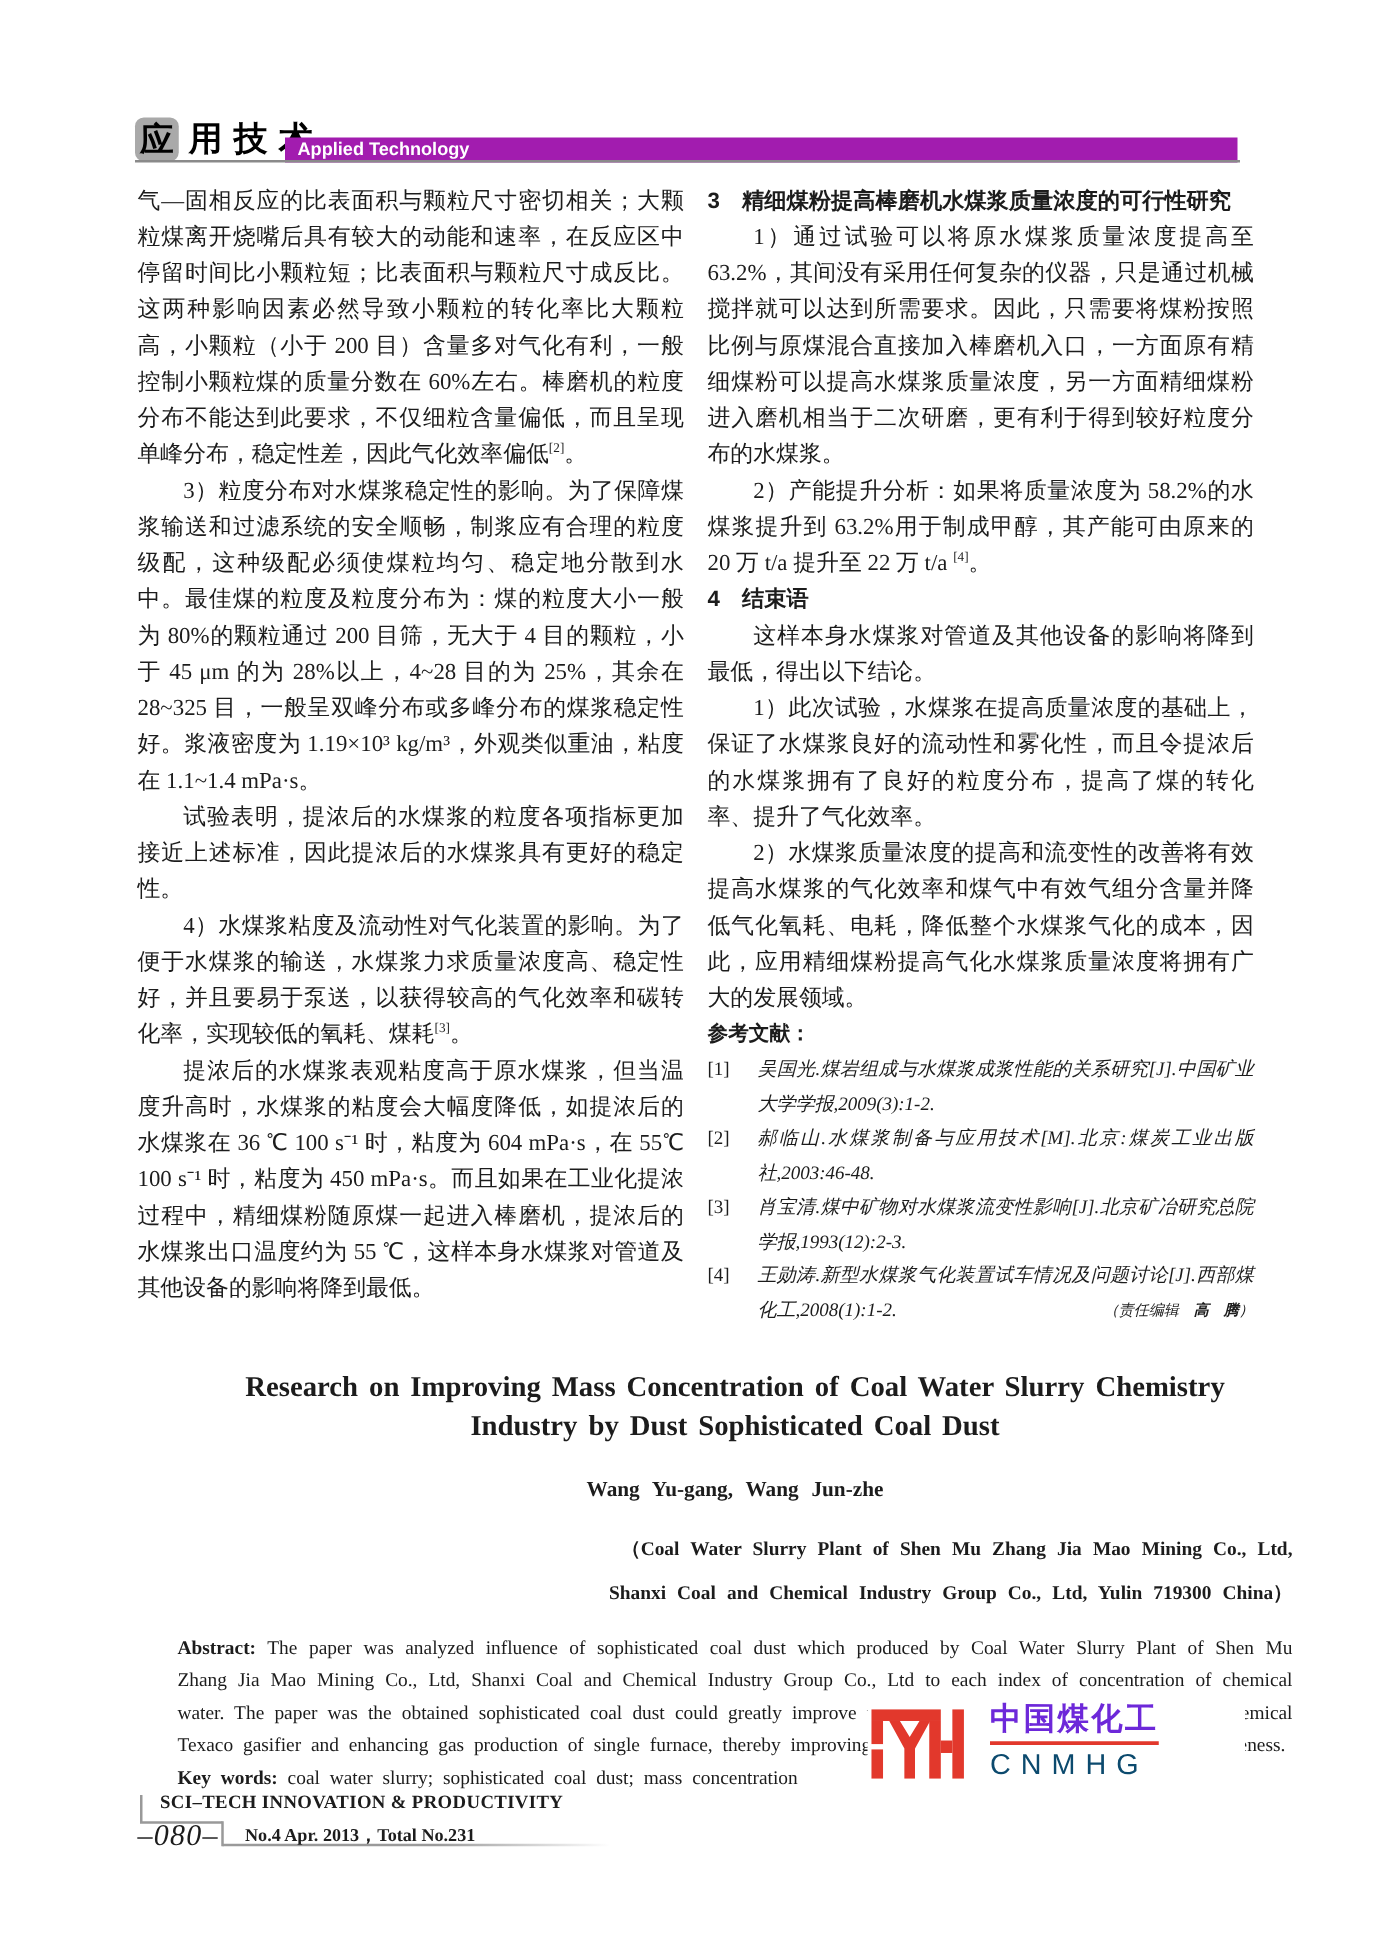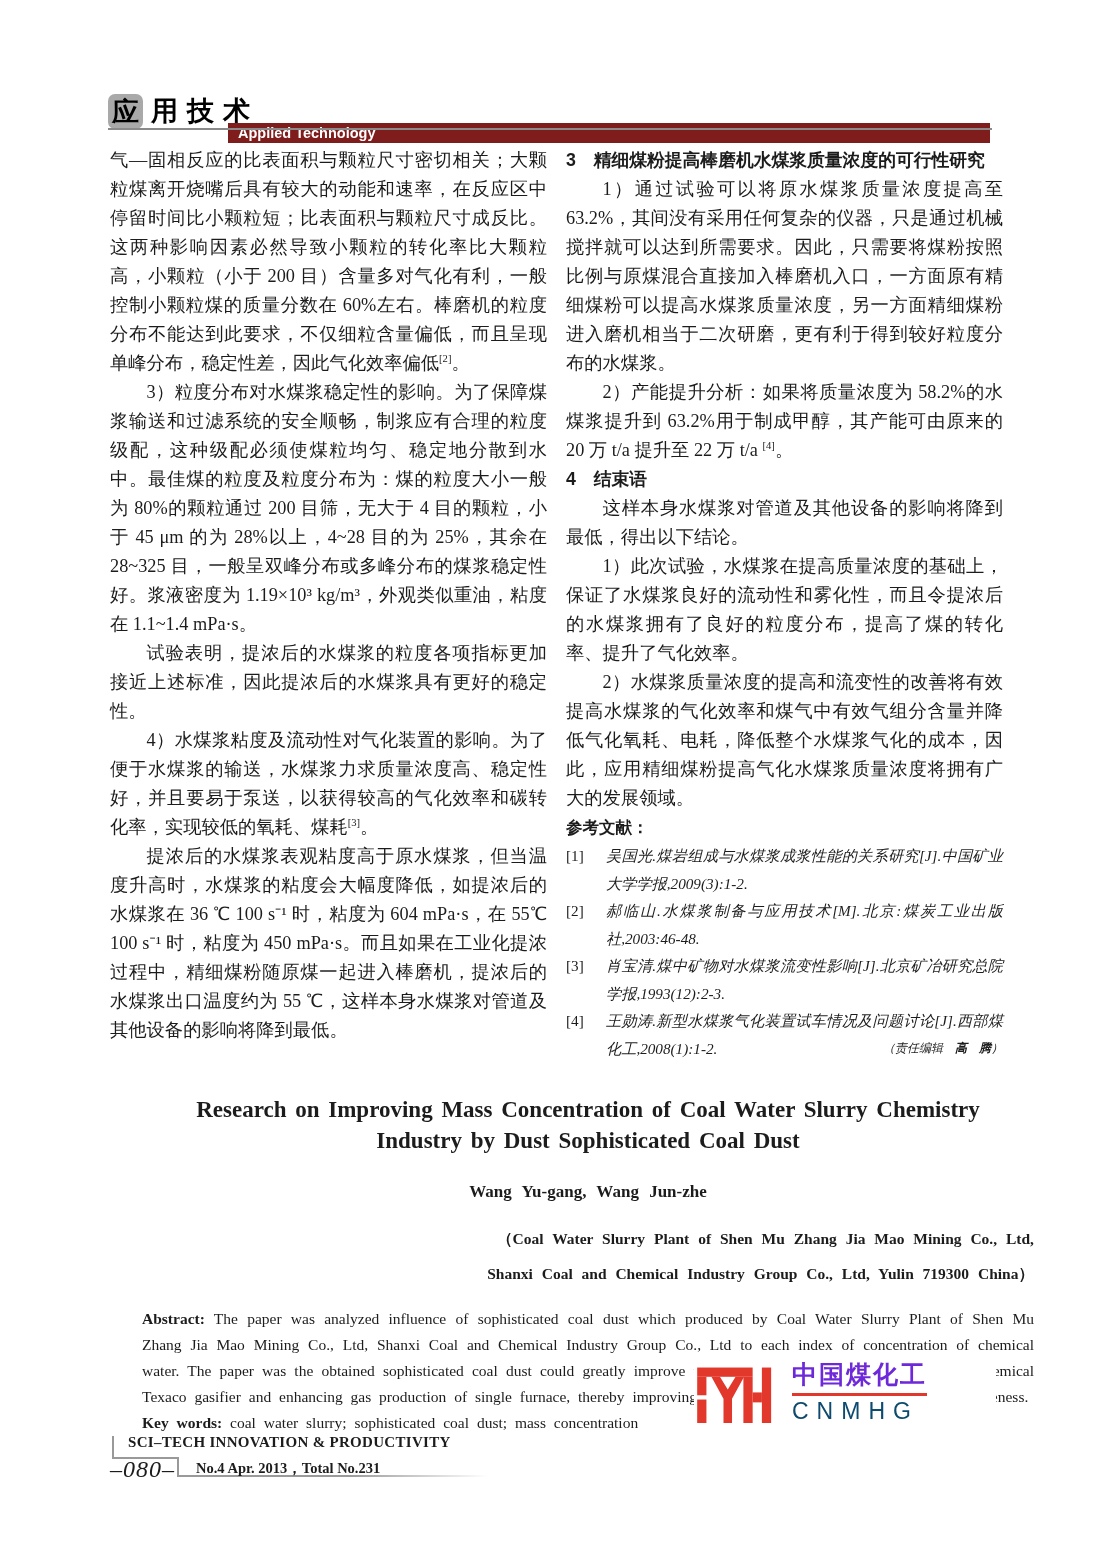--- a/index.html
+++ b/index.html
@@ -6,21 +6,21 @@
   .page{position:relative;width:1102px;height:1546px;background:#ffffff;color:#1c1c1c;
         font-family:"Liberation Serif",serif;overflow:hidden;}
 
   
   .masthead{position:absolute;left:108px;top:94px;width:884px;height:40px;}
   .badge{display:inline-flex;align-items:center;justify-content:center;width:35px;height:35px;
          background:#a9a9a9;border-radius:7px;vertical-align:top;}
   .badge span{font-family:"Liberation Sans",sans-serif;font-weight:bold;font-size:27px;color:#000;}
   .masthead-title{display:inline-block;font-family:"Liberation Sans",sans-serif;font-weight:bold;
          font-size:27px;letter-spacing:9px;margin-left:4px;vertical-align:top;line-height:35px;color:#000;}
-  .masthead-bar{position:absolute;left:120px;top:29px;width:762px;height:20px;background:#7f1d1d;
+  .masthead-bar{position:absolute;left:120px;top:16px;width:762px;height:20px;background:#a21caf;
          display:flex;align-items:center;padding-left:10px;box-sizing:border-box;text-align:center;}
   .masthead-bar span{font-family:"Liberation Sans",sans-serif;font-weight:bold;font-size:14.5px;color:#ffffff;}
   .masthead-rule{position:absolute;left:108px;top:128px;width:884px;height:2px;background:#8a8a8a;}
 
   
   .col{position:absolute;top:146px;width:437px;font-size:18.3px;line-height:29px;text-align:justify;}
   .col-left{left:110px;}
   .col-right{left:566px;}
   p.body-para{margin:0;font-family:Liberation Serif, serif;}
   p.body-para.indent{text-indent:2em;}

